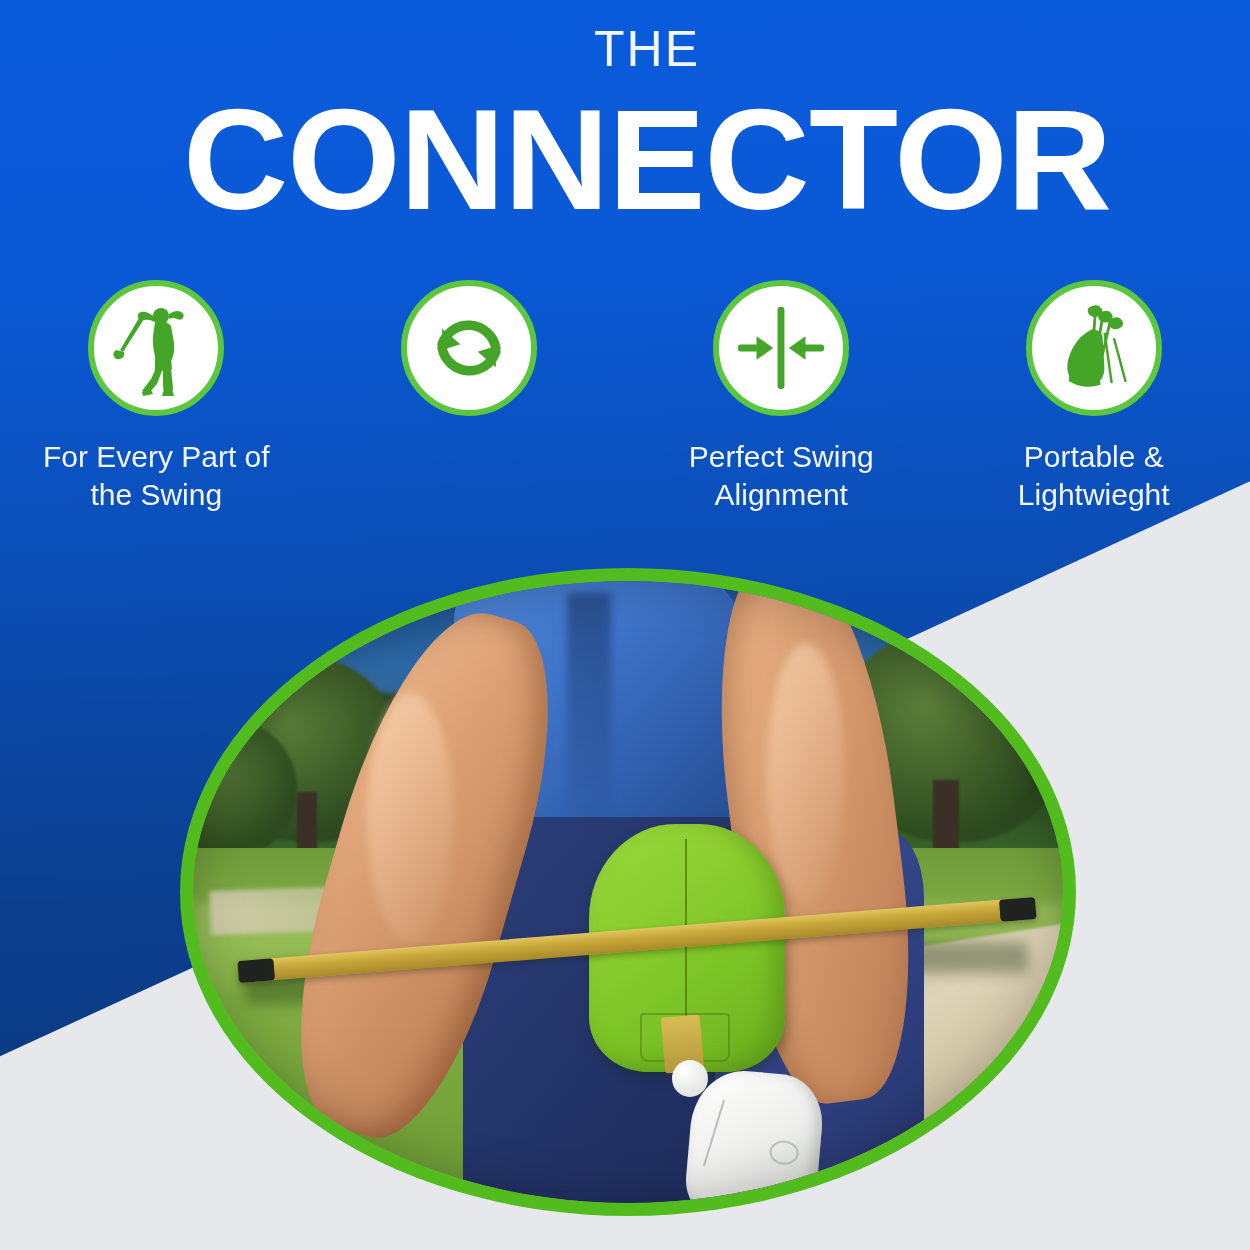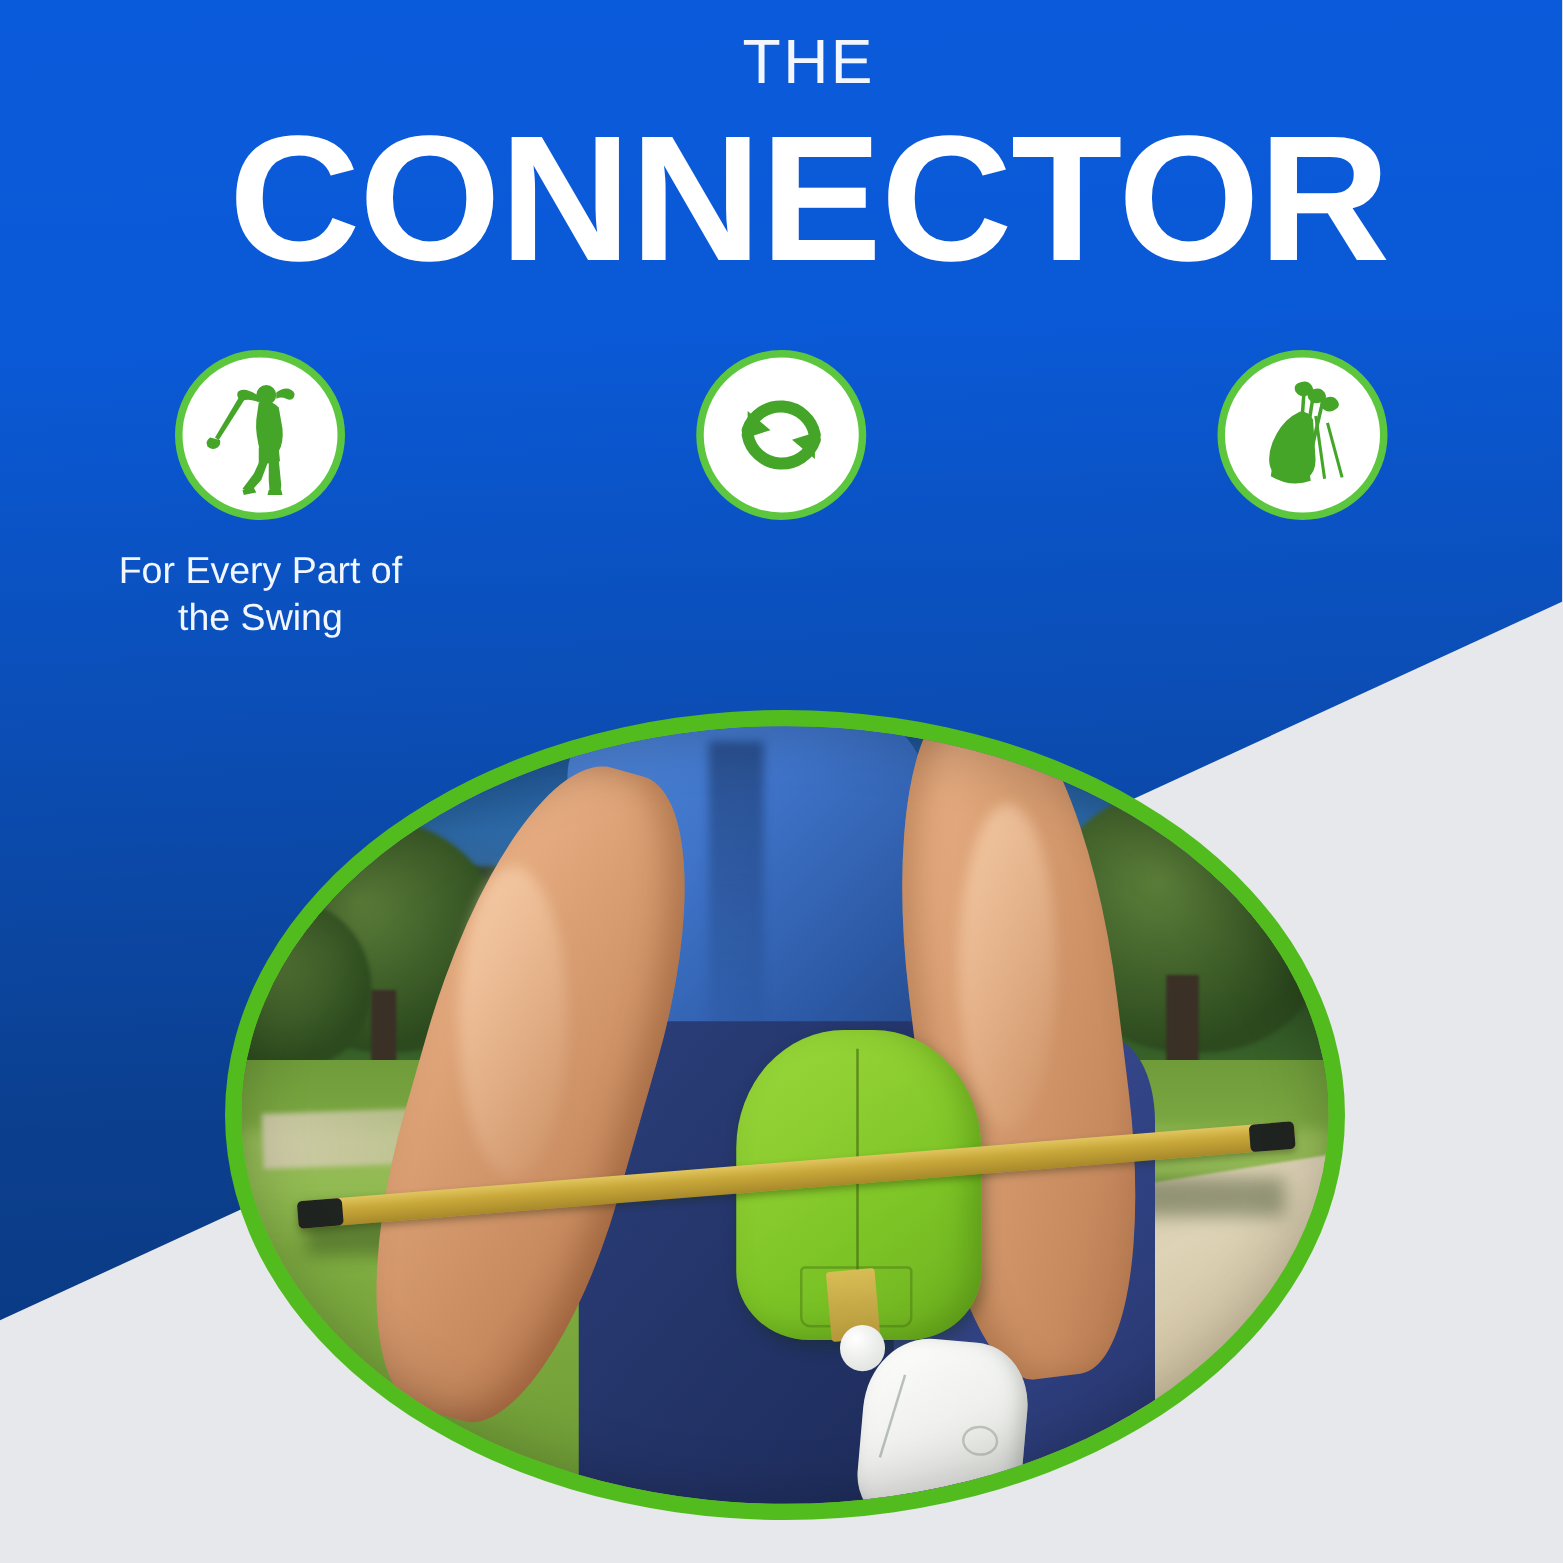--- a/index.html
+++ b/index.html
@@ -321,20 +321,40 @@
 
               <path d="M22 30 l0 22 l19 -6 z"></path>
 
               <path d="M78 70 l0 -22 l-19 6 z"></path>
             </g>
           </svg>
         </span>
       </div>
     </div>
 
+    <div class="feature">
+      <div class="badge">
+        <span>
+          <svg width="98" height="98" viewBox="0 0 100 100">
+            <g fill="#45a529">
+
+              <rect x="46.5" y="8" width="7" height="84" rx="3.5"></rect>
+
+              <rect x="6" y="46.5" width="30" height="7" rx="3"></rect>
+              <path d="M42 50 l-17 -12 l0 24 z"></path>
+
+              <rect x="64" y="46.5" width="30" height="7" rx="3"></rect>
+              <path d="M58 50 l17 -12 l0 24 z"></path>
+            </g>
+          </svg>
+        </span>
+      </div>
+      <div class="feature-label">Perfect Swing
+Alignment</div>
+    </div>
 
     <div class="feature">
       <div class="badge">
         <span>
           <svg width="94" height="96" viewBox="0 0 100 100">
             <g fill="#45a529">
 
               <rect x="50" y="10" width="3" height="48" transform="rotate(4 50 10)"></rect>
               <rect x="58" y="14" width="3" height="46" transform="rotate(9 58 14)"></rect>
               <rect x="66" y="20" width="3" height="44" transform="rotate(13 66 20)"></rect>
@@ -346,20 +366,22 @@
               <path d="M48 30 q8 0 11 7 l2 32 q1 12 -7 18 q-9 6 -20 2 q-10 -4 -12 -14 q-2 -12 6 -26 q7 -13 20 -19 z"></path>
 
               <path d="M24 78 q14 8 32 4 l1 7 q-17 6 -34 -4 z"></path>
 
               <rect x="60" y="34" width="2.6" height="54" transform="rotate(-8 60 34)"></rect>
               <rect x="70" y="40" width="2.6" height="48" transform="rotate(-15 70 40)"></rect>
             </g>
           </svg>
         </span>
       </div>
+      <div class="feature-label">Portable &amp;
+Lightwieght</div>
     </div>
 
   </div>
 
   <div class="photo-wrap">
     <div class="photo">
 
       <div class="ph-sky"></div>
       <div class="ph-treeline"></div>
 

